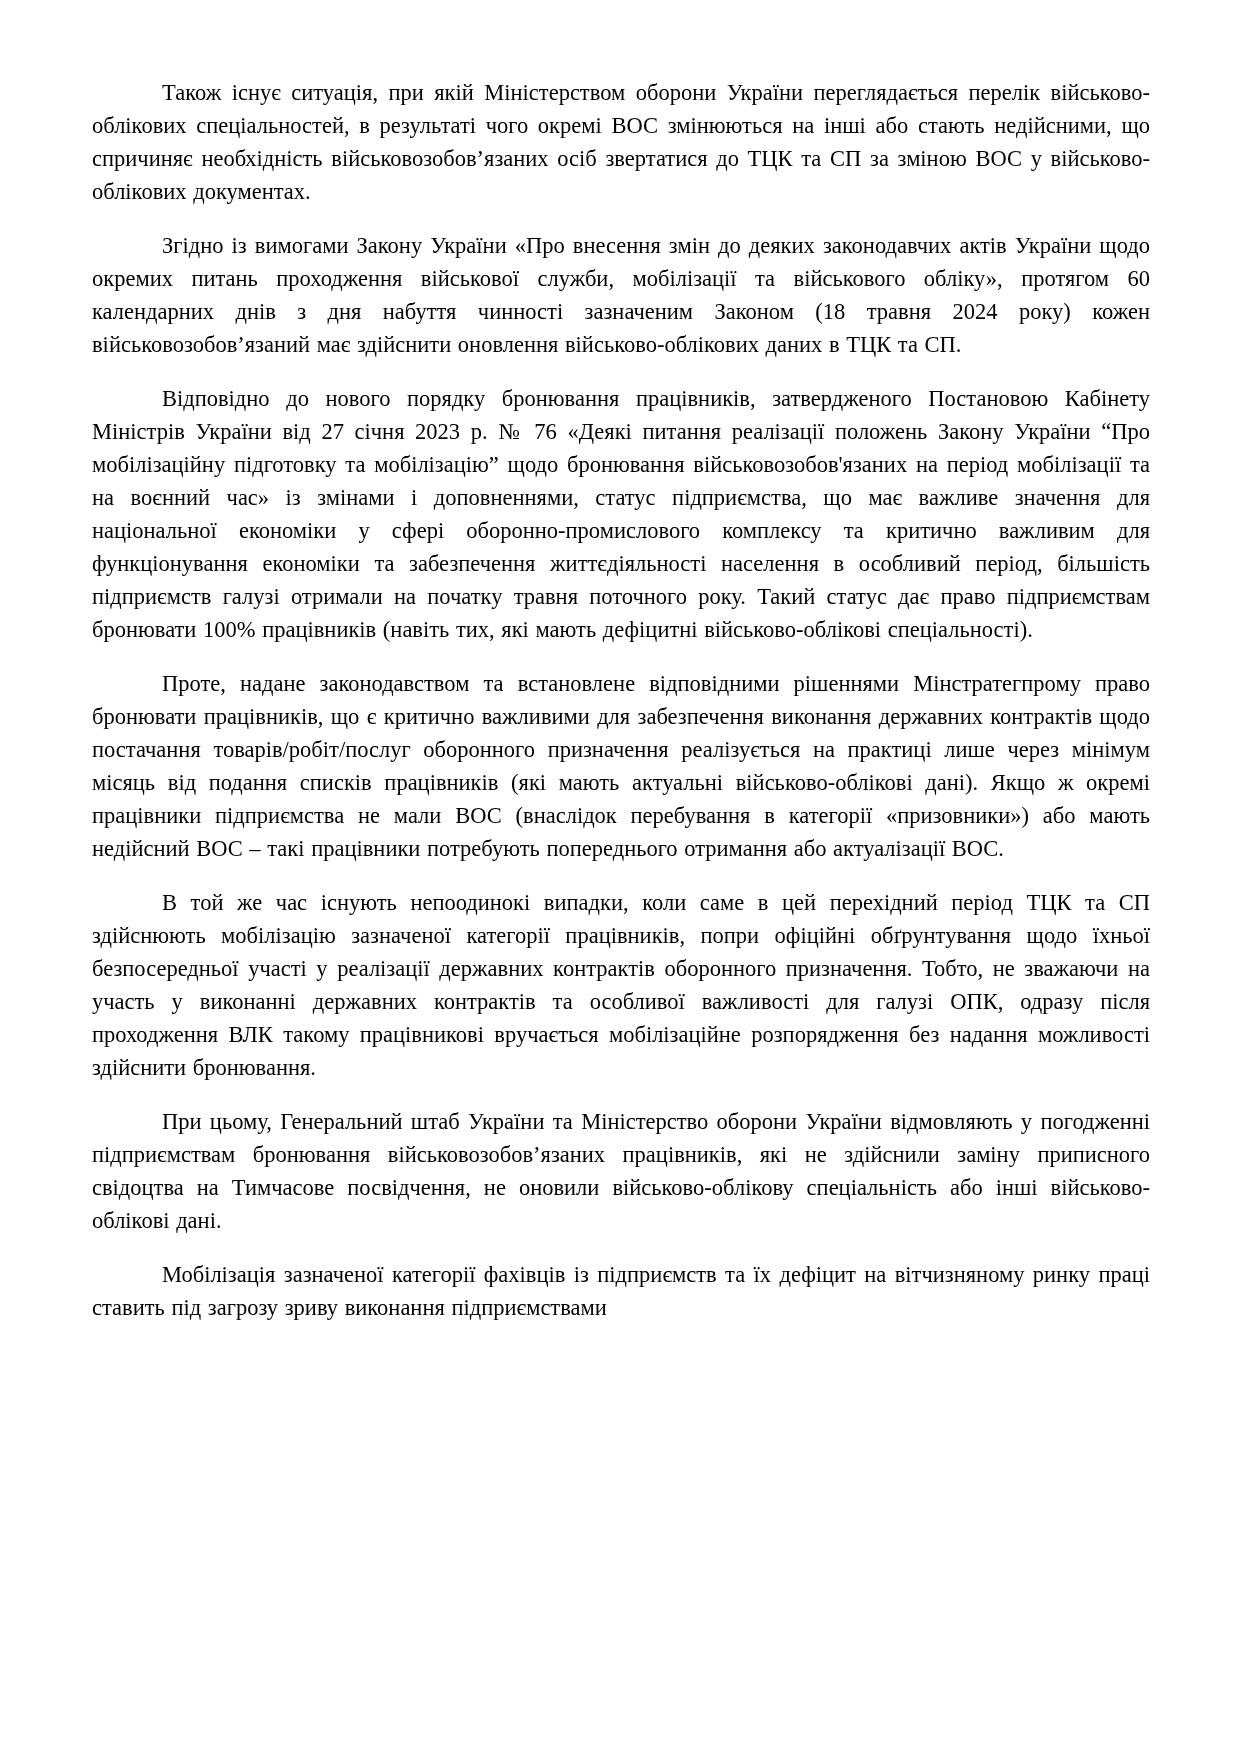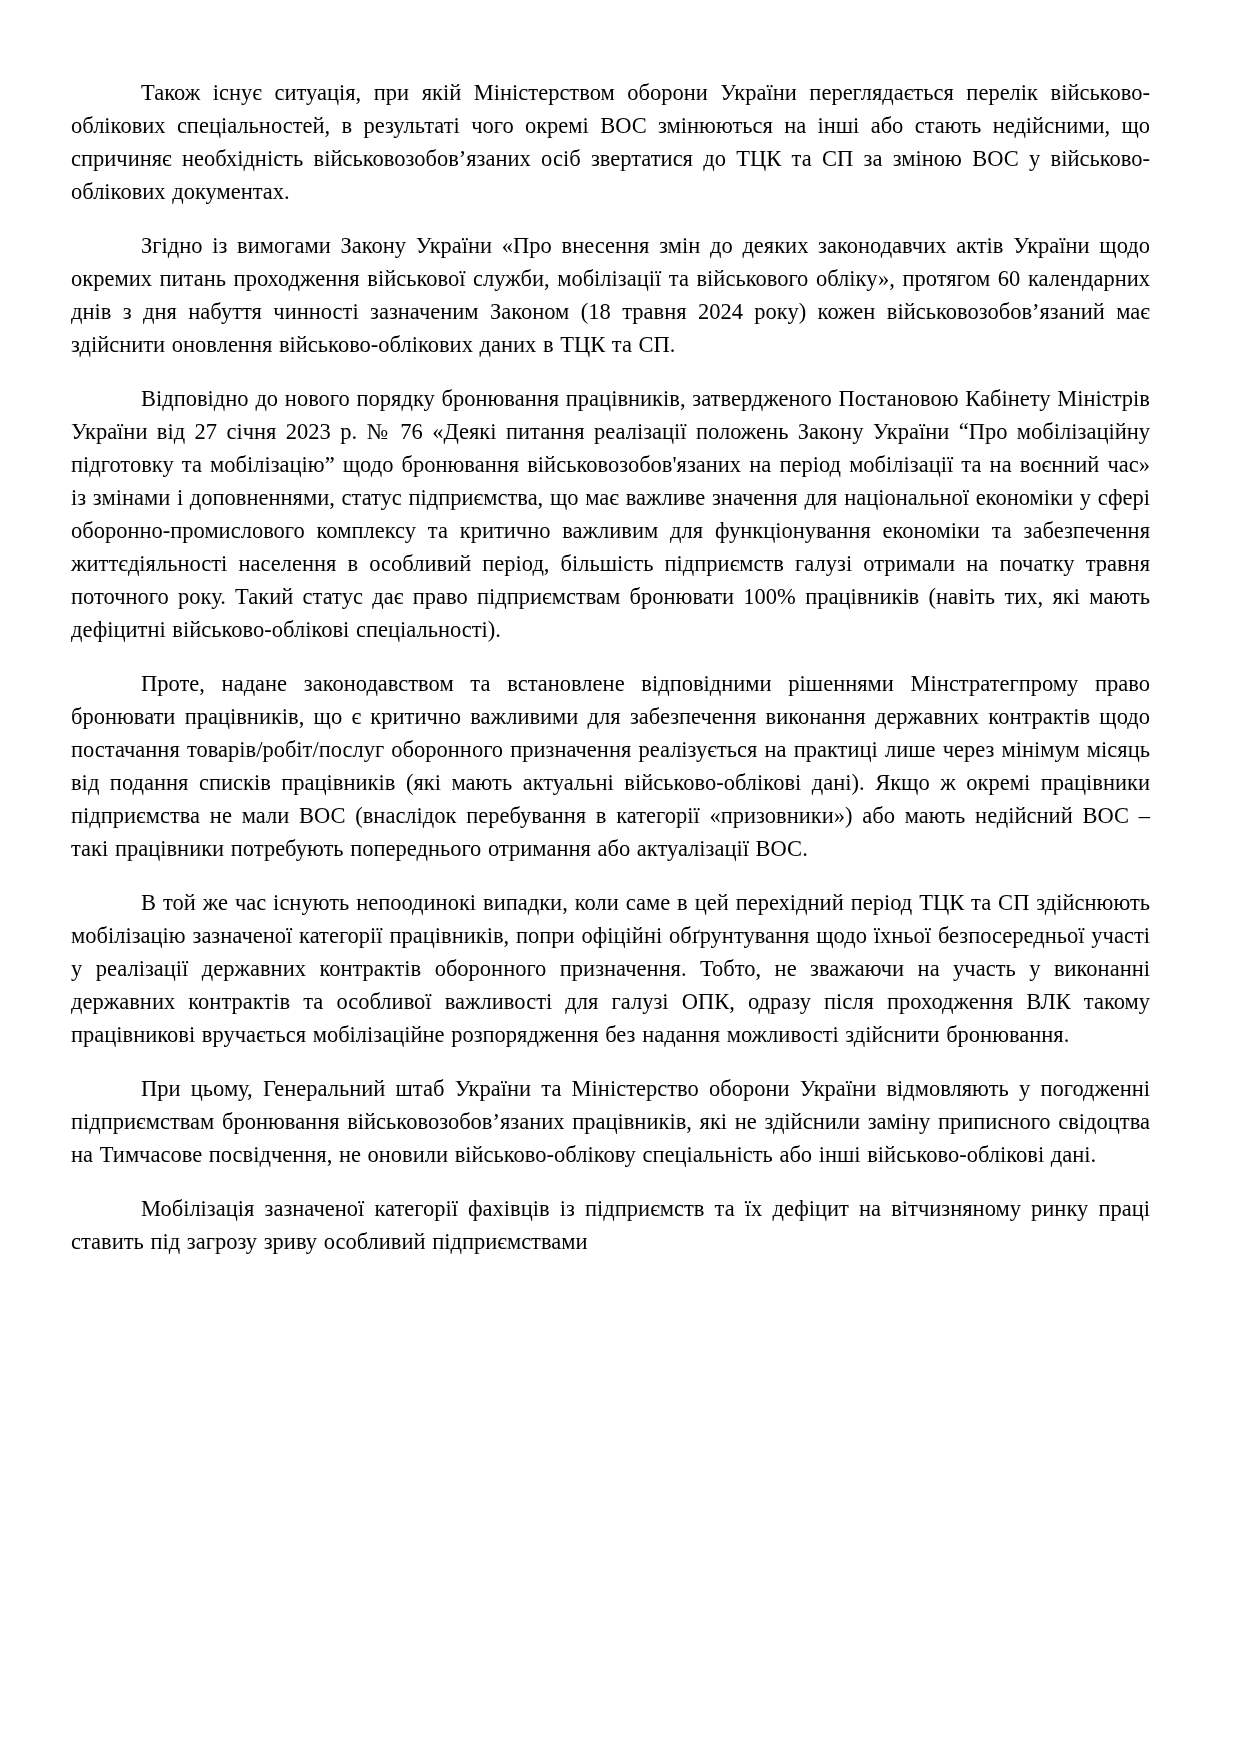--- a/index.html
+++ b/index.html
@@ -6,21 +6,21 @@
     margin: 0;
     padding: 0;
     background: #ffffff;
   }
   .page {
     position: relative;
     width: 1241px;
     height: 1754px;
     box-sizing: border-box;
     background: #ffffff;
-    padding: 76px 91px 0 71px;
+    padding: 76px 91px 0 92px;
     overflow: hidden;
   }
   .doc-body {
     font-family: "Liberation Serif", serif;
     font-size: 22.5px;
     line-height: 33px;
     color: #000000;
   }
   .para {
     margin: 0 0 21px 0;
@@ -33,15 +33,15 @@
 <body>
 
 <div class="page">
   <div class="doc-body">
     <p class="para">Також існує ситуація, при якій Міністерством оборони України переглядається перелік військово-облікових спеціальностей, в результаті чого окремі ВОС змінюються на інші або стають недійсними, що спричиняє необхідність військовозобов’язаних осіб звертатися до ТЦК та СП за зміною ВОС у військово-облікових документах.</p>
     <p class="para">Згідно із вимогами Закону України «Про внесення змін до деяких законодавчих актів України щодо окремих питань проходження військової служби, мобілізації та військового обліку», протягом 60 календарних днів з дня набуття чинності зазначеним Законом (18 травня 2024 року) кожен військовозобов’язаний має здійснити оновлення військово-облікових даних в ТЦК та СП.</p>
     <p class="para">Відповідно до нового порядку бронювання працівників, затвердженого Постановою Кабінету Міністрів України від 27 січня 2023 р. № 76 «Деякі питання реалізації положень Закону України “Про мобілізаційну підготовку та мобілізацію” щодо бронювання військовозобов'язаних на період мобілізації та на воєнний час» із змінами і доповненнями, статус підприємства, що має важливе значення для національної економіки у сфері оборонно-промислового комплексу та критично важливим для функціонування економіки та забезпечення життєдіяльності населення в особливий період, більшість підприємств галузі отримали  на початку травня поточного року. Такий статус дає право підприємствам бронювати 100% працівників (навіть тих, які мають дефіцитні військово-облікові спеціальності).</p>
     <p class="para">Проте, надане законодавством та встановлене відповідними рішеннями Мінстратегпрому право бронювати працівників, що є критично важливими для забезпечення виконання державних контрактів щодо постачання товарів/робіт/послуг оборонного призначення реалізується на практиці лише через мінімум місяць від подання списків працівників (які мають актуальні військово-облікові дані). Якщо ж окремі працівники підприємства не мали ВОС (внаслідок перебування в категорії «призовники») або мають недійсний ВОС – такі працівники потребують попереднього отримання або актуалізації ВОС.</p>
     <p class="para">В той же час існують непоодинокі випадки, коли саме в цей перехідний період ТЦК та СП здійснюють мобілізацію зазначеної категорії працівників, попри офіційні обґрунтування щодо їхньої безпосередньої участі у реалізації державних контрактів оборонного призначення. Тобто, не зважаючи на участь у виконанні державних контрактів та особливої важливості для галузі ОПК, одразу після проходження ВЛК такому працівникові вручається мобілізаційне розпорядження без надання можливості здійснити бронювання.</p>
     <p class="para">При цьому, Генеральний штаб України та Міністерство оборони України відмовляють у погодженні підприємствам бронювання військовозобов’язаних працівників, які не здійснили заміну приписного свідоцтва на Тимчасове посвідчення, не оновили військово-облікову спеціальність або інші військово-облікові дані.</p>
-    <p class="para">Мобілізація зазначеної категорії фахівців із підприємств та їх дефіцит на вітчизняному ринку праці ставить під загрозу зриву особливий підприємствами</p>
+    <p class="para">Мобілізація зазначеної категорії фахівців із підприємств та їх дефіцит на вітчизняному ринку праці ставить під загрозу зриву виконання підприємствами</p>
   </div>
 </div>
 
 </body></html>

